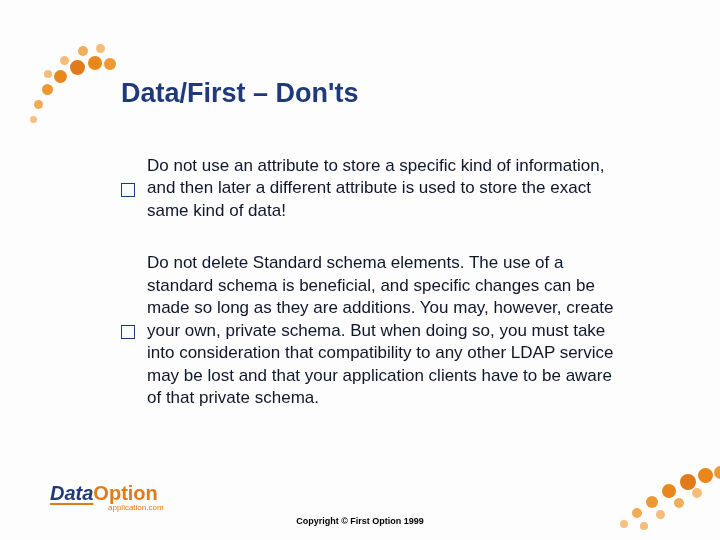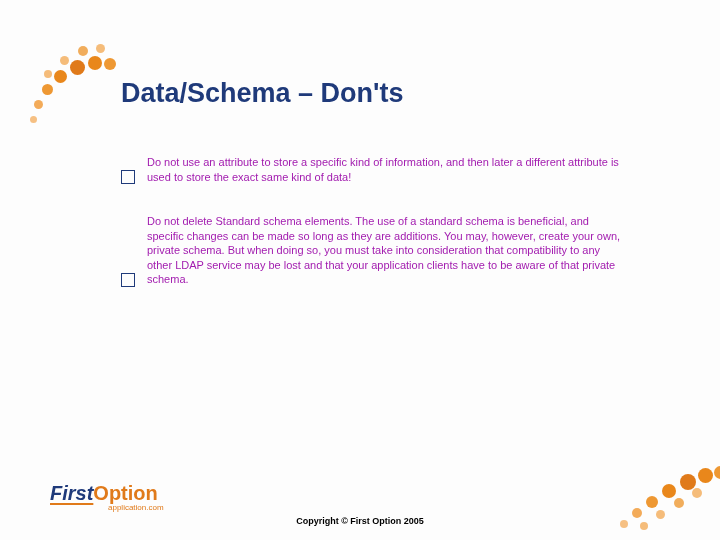--- a/index.html
+++ b/index.html
@@ -25,25 +25,25 @@
     font-family:Arial,Helvetica,sans-serif;
   }
   
   .content{
     position:absolute;
     left:121px;top:155px;
     width:500px;
   }
   .bullet{
     display:flex;
-    align-items:flex-end;
+    align-items:center;
     margin-bottom:30px;
-    font-size:11px;
+    font-size:17px;
     line-height:1.32;
-    color:#a21caf;
+    color:#0f172a;
   }
   .bullet .box{
     flex:0 0 12px;
     width:12px;height:12px;
     border:1.6px solid #1f3a7a;
     margin-top:3px;
     margin-right:12px;
   }
   .bullet .text{flex:1}
   
@@ -98,31 +98,31 @@
   <span class="dot" style="left:52px;top:54px;width:14px;height:14px;background:#e9871b"></span>
   <span class="dot" style="left:70px;top:44px;width:16px;height:16px;background:#e07a1a"></span>
   <span class="dot" style="left:88px;top:38px;width:15px;height:15px;background:#e9871b"></span>
   <span class="dot" style="left:104px;top:36px;width:13px;height:13px;background:#ee9833"></span>
   <span class="dot" style="left:30px;top:92px;width:8px;height:8px;background:#f3ab59;opacity:.8"></span>
   <span class="dot" style="left:46px;top:80px;width:9px;height:9px;background:#f3ab59;opacity:.8"></span>
   <span class="dot" style="left:64px;top:68px;width:10px;height:10px;background:#ee9833;opacity:.8"></span>
   <span class="dot" style="left:82px;top:58px;width:10px;height:10px;background:#f3ab59;opacity:.8"></span>
 </div>
 
-<div class="title">Data/Schema – Don'ts</div>
+<div class="title">Data/First – Don'ts</div>
 
 <div class="content">
   <div class="bullet">
     <span class="box"></span>
     <span class="text">Do not use an attribute to store a specific kind of information, and then later a different attribute is used to store the exact same kind of data!</span>
   </div>
   <div class="bullet">
     <span class="box"></span>
     <span class="text">Do not delete Standard schema elements. The use of a standard schema is beneficial, and specific changes can be made so long as they are additions. You may, however, create your own, private schema. But when doing so, you must take into consideration that compatibility to any other LDAP service may be lost and that your application clients have to be aware of that private schema.</span>
   </div>
 </div>
 
 <div class="logo">
-  <span class="w1">First</span><span class="w2">Option</span>
+  <span class="w1">Data</span><span class="w2">Option</span>
   <span class="sub">application.com</span>
 </div>
 
-<div class="copyright">Copyright © First Option 2005</div>
+<div class="copyright">Copyright © First Option 1999</div>
 
 </body></html>

